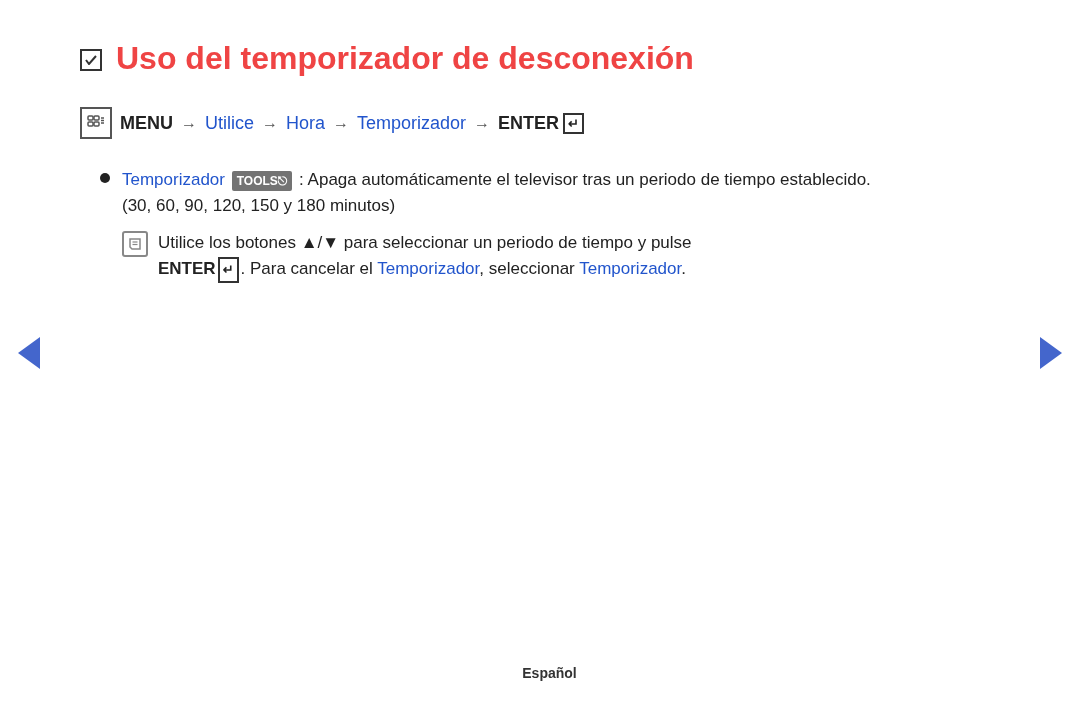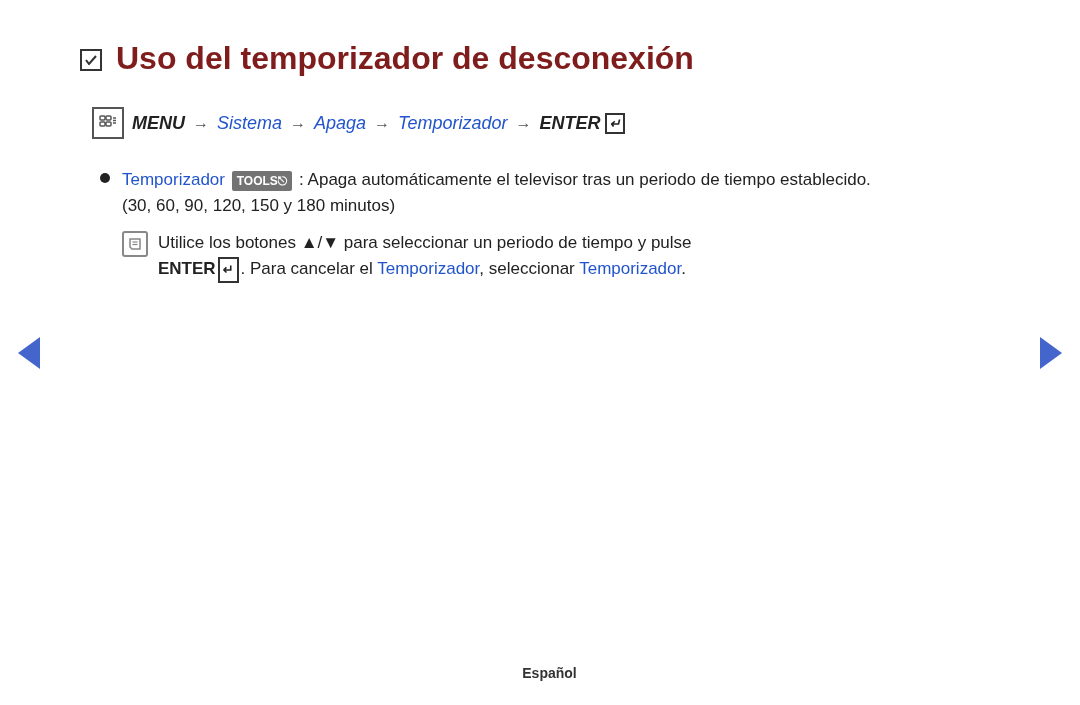--- a/index.html
+++ b/index.html
@@ -20,21 +20,21 @@
     }
 
     .main-content {
       padding: 40px 80px 40px 80px;
       max-width: 980px;
     }
 
     .page-title {
       font-size: 32px;
       font-weight: bold;
-      color: #7f1d1d;
+      color: #ef4444;
       margin-bottom: 30px;
       display: flex;
       align-items: center;
       gap: 14px;
     }
 
     .checkbox-icon {
       width: 22px;
       height: 22px;
       border: 2px solid #333;
@@ -44,22 +44,21 @@
       flex-shrink: 0;
       margin-top: 2px;
     }
 
     .menu-path {
       display: flex;
       align-items: center;
       gap: 8px;
       font-size: 18px;
       margin-bottom: 28px;
-      margin-left: 12px;
-      font-style: italic;
+      margin-left: 0;
     }
 
     .menu-icon {
       width: 32px;
       height: 32px;
       border: 2px solid #555;
       display: inline-flex;
       align-items: center;
       justify-content: center;
       font-size: 13px;
@@ -221,23 +220,23 @@
         <rect x="7" y="1" width="5" height="4" rx="1" stroke="#555" stroke-width="1.5" fill="none"></rect>
         <rect x="1" y="7" width="5" height="4" rx="1" stroke="#555" stroke-width="1.5" fill="none"></rect>
         <rect x="7" y="7" width="5" height="4" rx="1" stroke="#555" stroke-width="1.5" fill="none"></rect>
         <line x1="14" y1="3" x2="17" y2="3" stroke="#555" stroke-width="1.5"></line>
         <line x1="14" y1="5.5" x2="17" y2="5.5" stroke="#555" stroke-width="1.5"></line>
         <line x1="14" y1="8" x2="17" y2="8" stroke="#555" stroke-width="1.5"></line>
       </svg>
     </span>
     <span class="menu-text">MENU</span>
     <span class="arrow">→</span>
-    <span class="link-blue">Sistema</span>
-    <span class="arrow">→</span>
-    <span class="link-blue">Apaga</span>
+    <span class="link-blue">Utilice</span>
+    <span class="arrow">→</span>
+    <span class="link-blue">Hora</span>
     <span class="arrow">→</span>
     <span class="link-blue">Temporizador</span>
     <span class="arrow">→</span>
     <span class="enter-badge">
       <strong>ENTER</strong>
         <span style="display:inline-flex;align-items:center;border:2px solid #333;padding:1px 3px;margin-left:2px;font-size:13px;">↵</span>
     </span>
   </div>
 
   <div class="bullet-section">

